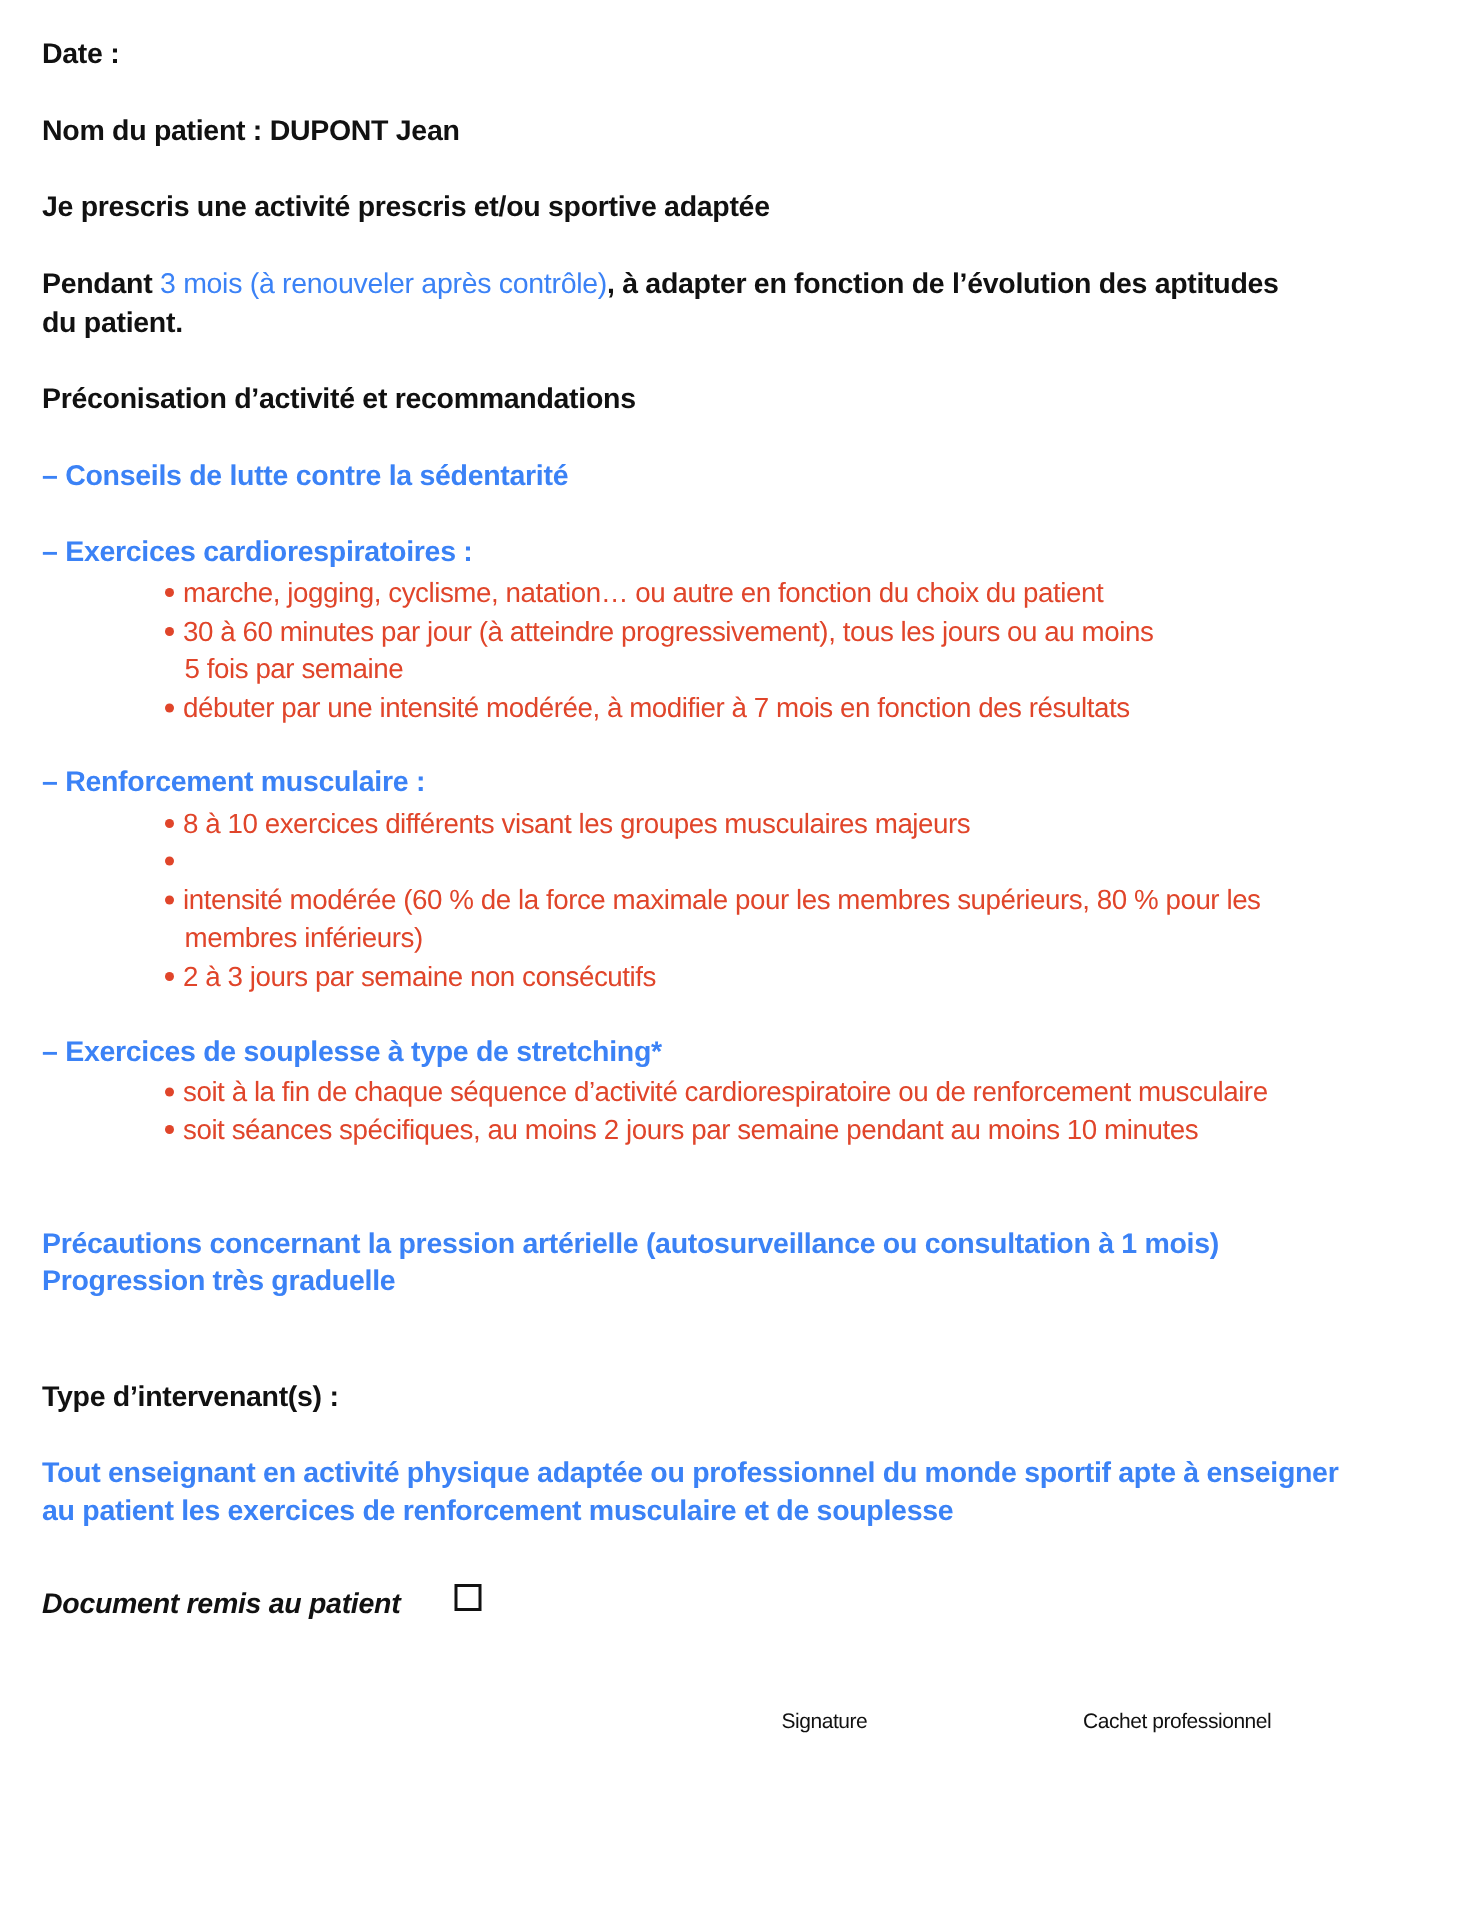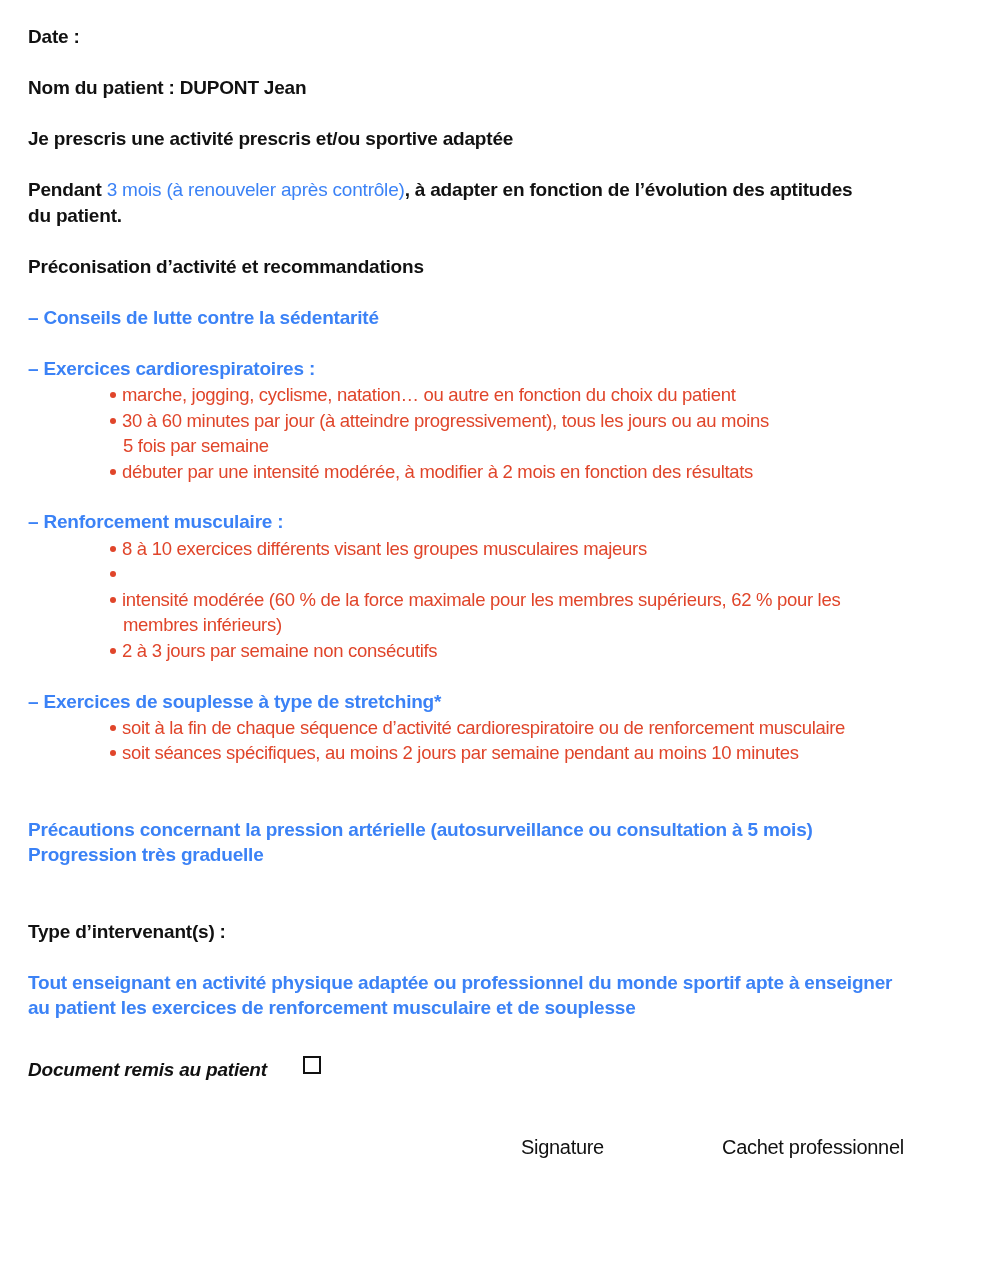--- a/index.html
+++ b/index.html
@@ -7,21 +7,21 @@
     width: 981px; height: 1280px; position: relative; overflow: hidden;
     font-family: "Liberation Sans", sans-serif; color: #111111;
   }
   .line { position: absolute; white-space: nowrap; font-size: 19px; line-height: 26px; }
   .med { font-weight: bold; letter-spacing: -0.2px; }
   .accent { color: #3b82f6; }
   .light { font-weight: normal; }
   .bullet { position: absolute; white-space: nowrap; font-size: 18.5px; line-height: 26px; color: #e0452a; letter-spacing: -0.3px; }
   .bullet .dot { display: inline-block; width: 6px; height: 6px; border-radius: 50%; background: #e0452a; margin-right: 6px; vertical-align: middle; position: relative; top: -1px; }
   .checkbox { position: absolute; width: 18px; height: 18px; border: 2px solid #111; box-sizing: border-box; background: #fff; cursor: pointer; }
-  .sig { position: absolute; font-size: 20px; line-height: 26px; color: #111; white-space: nowrap; letter-spacing: -0.3px; }
+  .sig { position: absolute; font-size: 14px; line-height: 26px; color: #111; white-space: nowrap; letter-spacing: -0.3px; }
 </style>
 </head>
 <body>
 
 <div>
 
   <div class="line med" style="left:28px; top:24px;">Date :</div>
 
   <div class="line med" style="left:28px; top:75px;">
     <span>Nom du patient : </span><span>DUPONT Jean</span>
@@ -35,34 +35,34 @@
   <div class="line med" style="left:28px; top:203px;">du patient.</div>
 
   <div class="line med" style="left:28px; top:254px;">Préconisation d’activité et recommandations</div>
 
   <div class="line med accent" style="left:28px; top:305px;">– Conseils de lutte contre la sédentarité</div>
 
   <div class="line med accent" style="left:28px; top:356px;">– Exercices cardiorespiratoires :</div>
   <div class="bullet" style="left:110px; top:382px;"><span class="dot"></span><span>marche, jogging, cyclisme, natation… ou autre en fonction du choix du patient</span></div>
   <div class="bullet" style="left:110px; top:408px;"><span class="dot"></span><span>30 à 60 minutes par jour (à atteindre progressivement), tous les jours ou au moins</span></div>
   <div class="bullet" style="left:123px; top:433px;">5 fois par semaine</div>
-  <div class="bullet" style="left:110px; top:459px;"><span class="dot"></span><span>débuter par une intensité modérée, à modifier à 2 mois en fonction des résultats</span></div>
+  <div class="bullet" style="left:110px; top:459px;"><span class="dot"></span><span>débuter par une intensité modérée, à modifier à 7 mois en fonction des résultats</span></div>
 
   <div class="line med accent" style="left:28px; top:509px;">– Renforcement musculaire :</div>
   <div class="bullet" style="left:110px; top:536px;"><span class="dot"></span><span>8 à 10 exercices différents visant les groupes musculaires majeurs</span></div>
   <div class="bullet" style="left:110px; top:561px;"><span class="dot"></span></div>
-  <div class="bullet" style="left:110px; top:587px;"><span class="dot"></span><span>intensité modérée (60 % de la force maximale pour les membres supérieurs, 62 % pour les</span></div>
+  <div class="bullet" style="left:110px; top:587px;"><span class="dot"></span><span>intensité modérée (60 % de la force maximale pour les membres supérieurs, 80 % pour les</span></div>
   <div class="bullet" style="left:123px; top:612px;">membres inférieurs)</div>
   <div class="bullet" style="left:110px; top:638px;"><span class="dot"></span><span>2 à 3 jours par semaine non consécutifs</span></div>
 
   <div class="line med accent" style="left:28px; top:689px;">– Exercices de souplesse à type de stretching*</div>
   <div class="bullet" style="left:110px; top:715px;"><span class="dot"></span><span>soit à la fin de chaque séquence d’activité cardiorespiratoire ou de renforcement musculaire</span></div>
   <div class="bullet" style="left:110px; top:740px;"><span class="dot"></span><span>soit séances spécifiques, au moins 2 jours par semaine pendant au moins 10 minutes</span></div>
 
-  <div class="line med accent" style="left:28px; top:817px;">Précautions concernant la pression artérielle (autosurveillance ou consultation à 5 mois)</div>
+  <div class="line med accent" style="left:28px; top:817px;">Précautions concernant la pression artérielle (autosurveillance ou consultation à 1 mois)</div>
   <div class="line med accent" style="left:28px; top:842px;">Progression très graduelle</div>
 
   <div class="line med" style="left:28px; top:919px;">Type d’intervenant(s) :</div>
   <div class="line med accent" style="left:28px; top:970px;">Tout enseignant en activité physique adaptée ou professionnel du monde sportif apte à enseigner</div>
   <div class="line med accent" style="left:28px; top:995px;">au patient les exercices de renforcement musculaire et de souplesse</div>
 
   <div class="line med" style="left:28px; top:1057px; font-style:italic;">Document remis au patient</div>
   <div class="checkbox" style="left:303px; top:1056px;"></div>
 
   <div class="sig" style="left:521px; top:1134px;">Signature</div>

